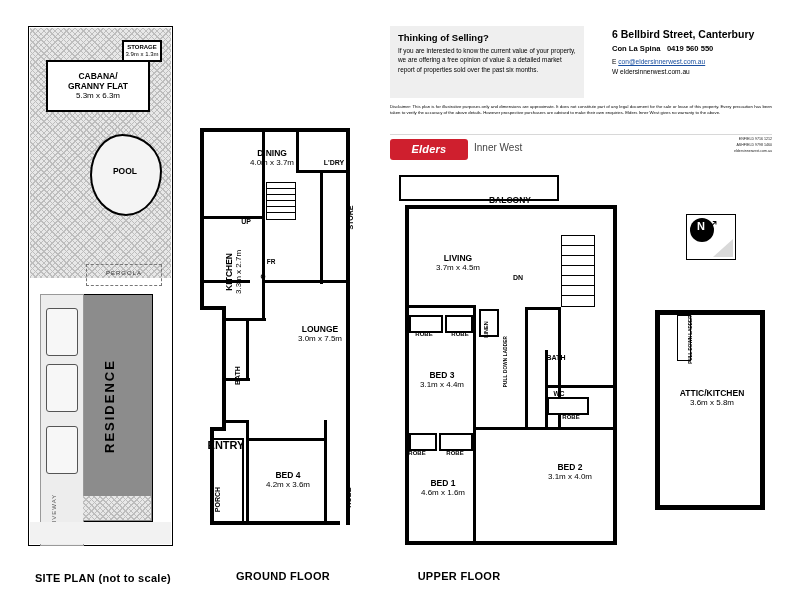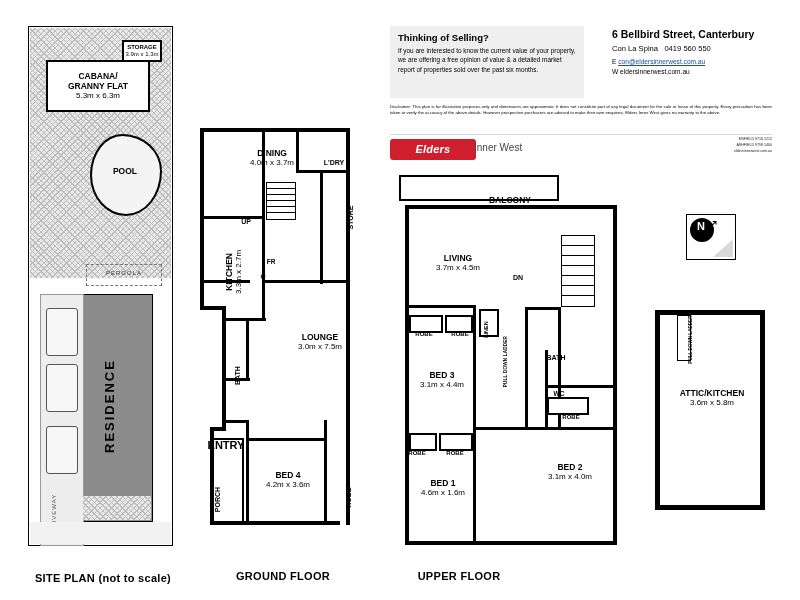--- a/index.html
+++ b/index.html
@@ -24,26 +24,26 @@
   .drive{position:absolute;background:#ededed;border:1px solid #999;}
   .car{position:absolute;border:1px solid #555;border-radius:3px;background:#f7f7f7;}
   .vert-text{writing-mode:vertical-rl;text-orientation:mixed;}
   
   #hdr{position:absolute;left:390px;top:26px;width:382px;height:135px;}
   #sellbox{position:absolute;left:0;top:0;width:194px;height:72px;background:#efefef;padding:6px 8px;box-sizing:border-box;}
   #sellbox h3{margin:0 0 3px 0;font-size:9.5px;font-weight:bold;}
   #sellbox p{margin:0;font-size:6.4px;line-height:1.45;}
   #addr{position:absolute;left:222px;top:2px;width:160px;}
   #addr .street{font-size:10.5px;font-weight:bold;margin-bottom:4px;}
-  #addr .agent{font-size:7.6px;font-weight:normal;margin-bottom:4px;}
+  #addr .agent{font-size:7.6px;font-weight:bold;margin-bottom:4px;}
   #addr .ln{font-size:6.6px;line-height:1.5;}
   #addr .ln a{color:#1a4fa0;text-decoration:underline;}
   #disc{position:absolute;left:0;top:78px;width:382px;font-size:4.3px;line-height:1.5;text-align:justify;}
   #brandbar{position:absolute;left:0;top:108px;width:382px;height:28px;border-top:1px solid #d8d8d8;}
-  #elders{position:absolute;left:0;top:4px;width:86px;height:21px;background:#cf1f2e;border-radius:3px;color:#fff;
+  #elders{position:absolute;left:0;top:4px;width:78px;height:21px;background:#cf1f2e;border-radius:3px;color:#fff;
           font-size:11px;font-weight:bold;font-style:italic;text-align:center;line-height:21px;letter-spacing:.2px;}
   #iw{position:absolute;left:84px;top:7px;font-size:10px;color:#444;}
   #codes{position:absolute;right:0;top:2px;font-size:3.6px;line-height:1.6;text-align:right;color:#222;}
   
   #compass{position:absolute;left:686px;top:214px;width:48px;height:44px;border:1.5px solid #000;background:#fff;}
   #compass .circ{position:absolute;left:3px;top:3px;width:24px;height:24px;border-radius:50%;background:#000;}
   #compass .n{position:absolute;left:10px;top:5px;color:#fff;font-size:11px;font-weight:bold;}
   #compass .arr{position:absolute;left:21px;top:2px;color:#000;font-size:12px;}
   #compass .shade{position:absolute;right:2px;bottom:2px;width:20px;height:18px;background:#d9d9d9;
                   clip-path:polygon(100% 0,100% 100%,0 100%);}
@@ -131,21 +131,21 @@
   <div class="wall" style="left:66px;top:86px;width:30px;height:1px;"></div>
   <div class="wall" style="left:66px;top:92px;width:30px;height:1px;"></div>
 
   <div class="thin" style="left:10px;top:318px;width:34px;height:86px;border:2px solid #000;"></div>
 </div>
 
 <div class="lbl" style="left:236px;top:148px;width:72px;">
   <div class="roomname">DINING</div>
   <div class="roomdim">4.0m x 3.7m</div>
 </div>
-<div class="lbl" style="left:284px;top:332px;width:72px;">
+<div class="lbl" style="left:284px;top:324px;width:72px;">
   <div class="roomname">LOUNGE</div>
   <div class="roomdim">3.0m x 7.5m</div>
 </div>
 <div class="lbl rot" style="left:204px;top:262px;width:60px;transform:rotate(-90deg);transform-origin:50% 50%;">
   <div class="roomname">KITCHEN</div>
   <div class="roomdim">3.3m x 2.7m</div>
 </div>
 <div class="lbl" style="left:250px;top:470px;width:76px;">
   <div class="roomname">BED 4</div>
   <div class="roomdim">4.2m x 3.6m</div>

